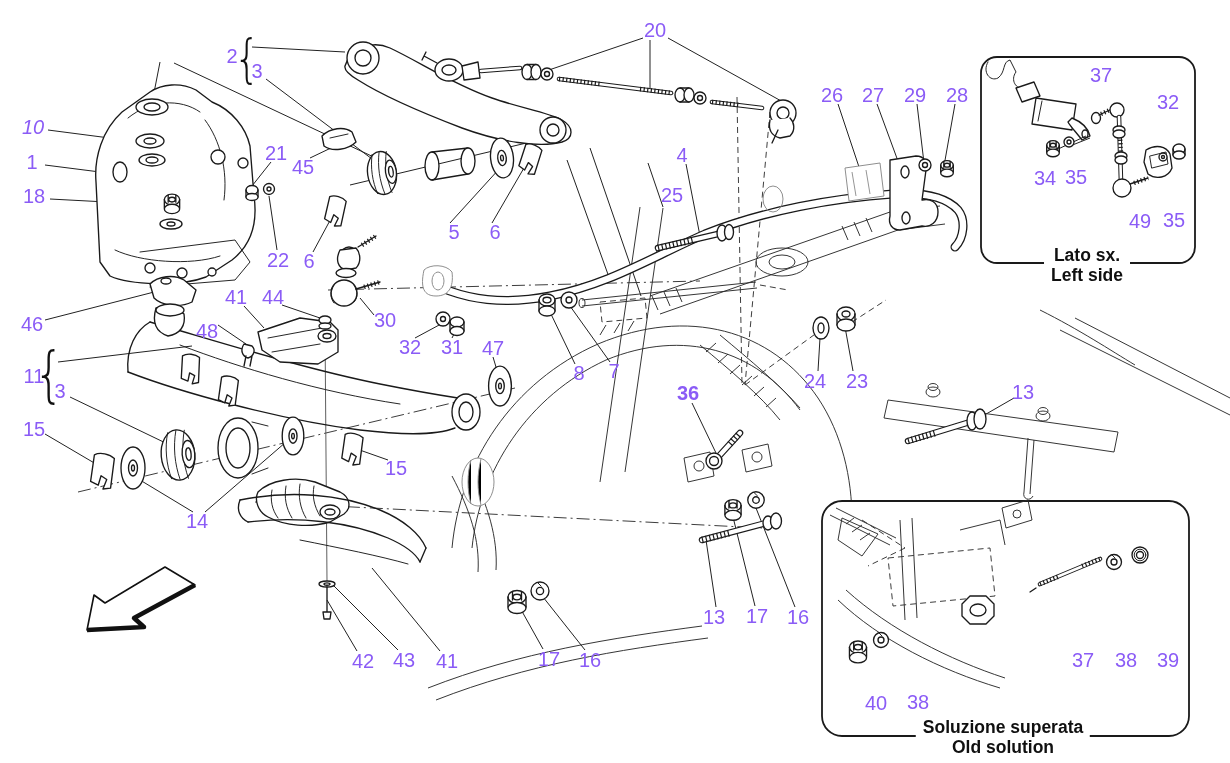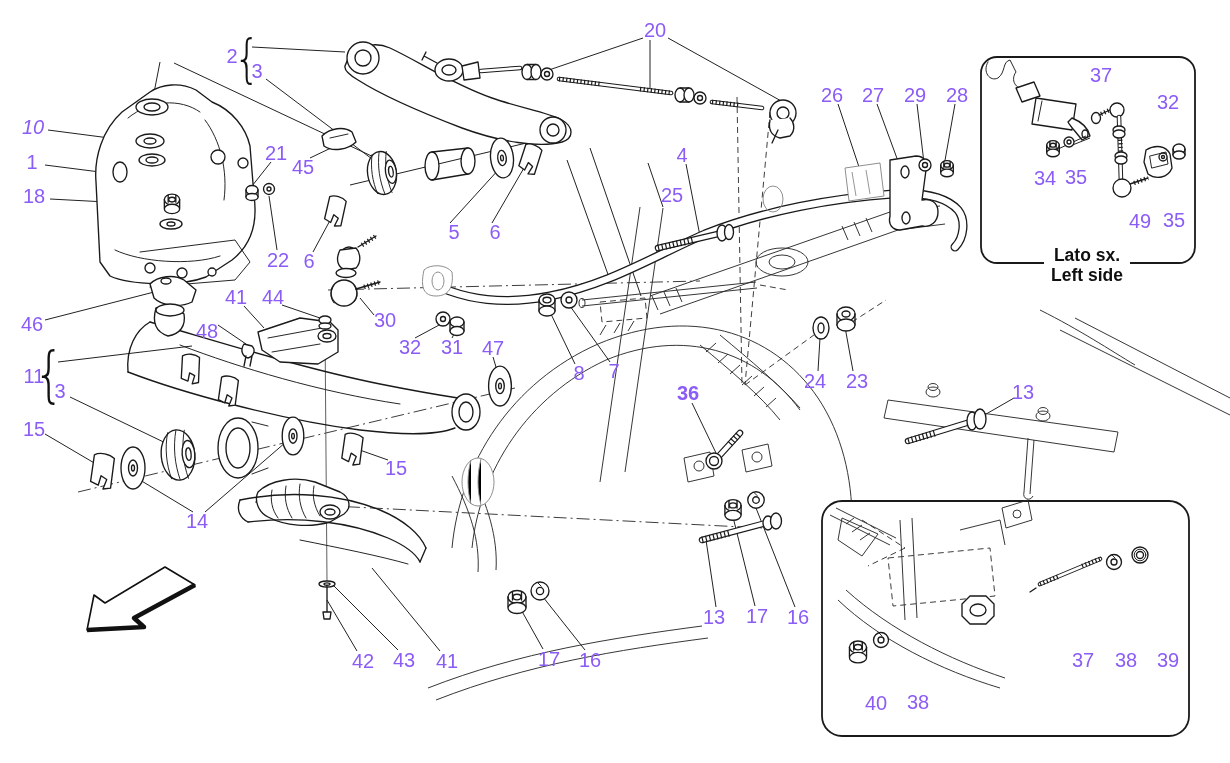--- a/index.html
+++ b/index.html
@@ -449,14 +449,18 @@
       <div class="callout" style="left: 876px; top: 703px;">40</div>
       <div class="callout" style="left: 918px; top: 702px;">38</div>
       <div class="brace" style="left: 247px; top: 60px; font-size: 52px;">{</div>
       <div class="brace" style="left: 49px; top: 376px; font-size: 60px;">{</div>
     </div>
 
 <div class="inset-caption" style="left:1087px;top:265px;">
   <div>Lato sx.</div>
   <div>Left side</div>
 </div>
-
+<div class="inset-caption" style="left:1003px;top:737px;">
+  <div>Soluzione superata</div>
+  <div>Old solution</div>
 </div>
 
+</div>
+
 </body></html>

